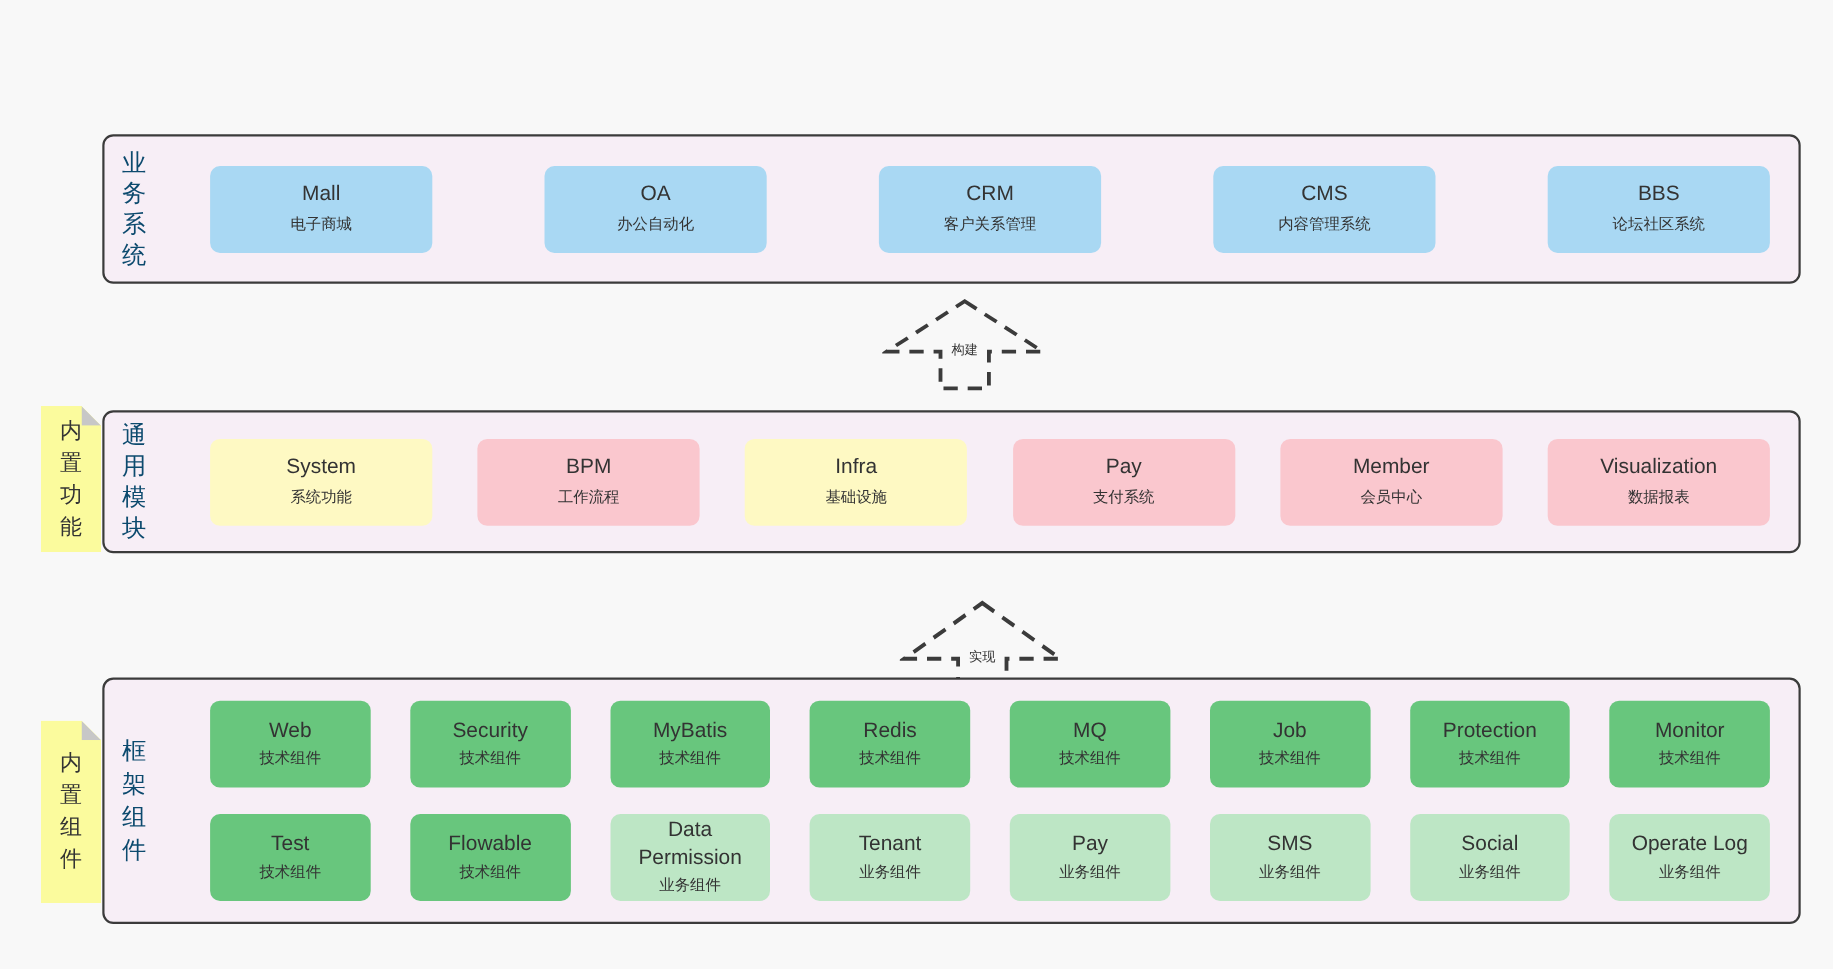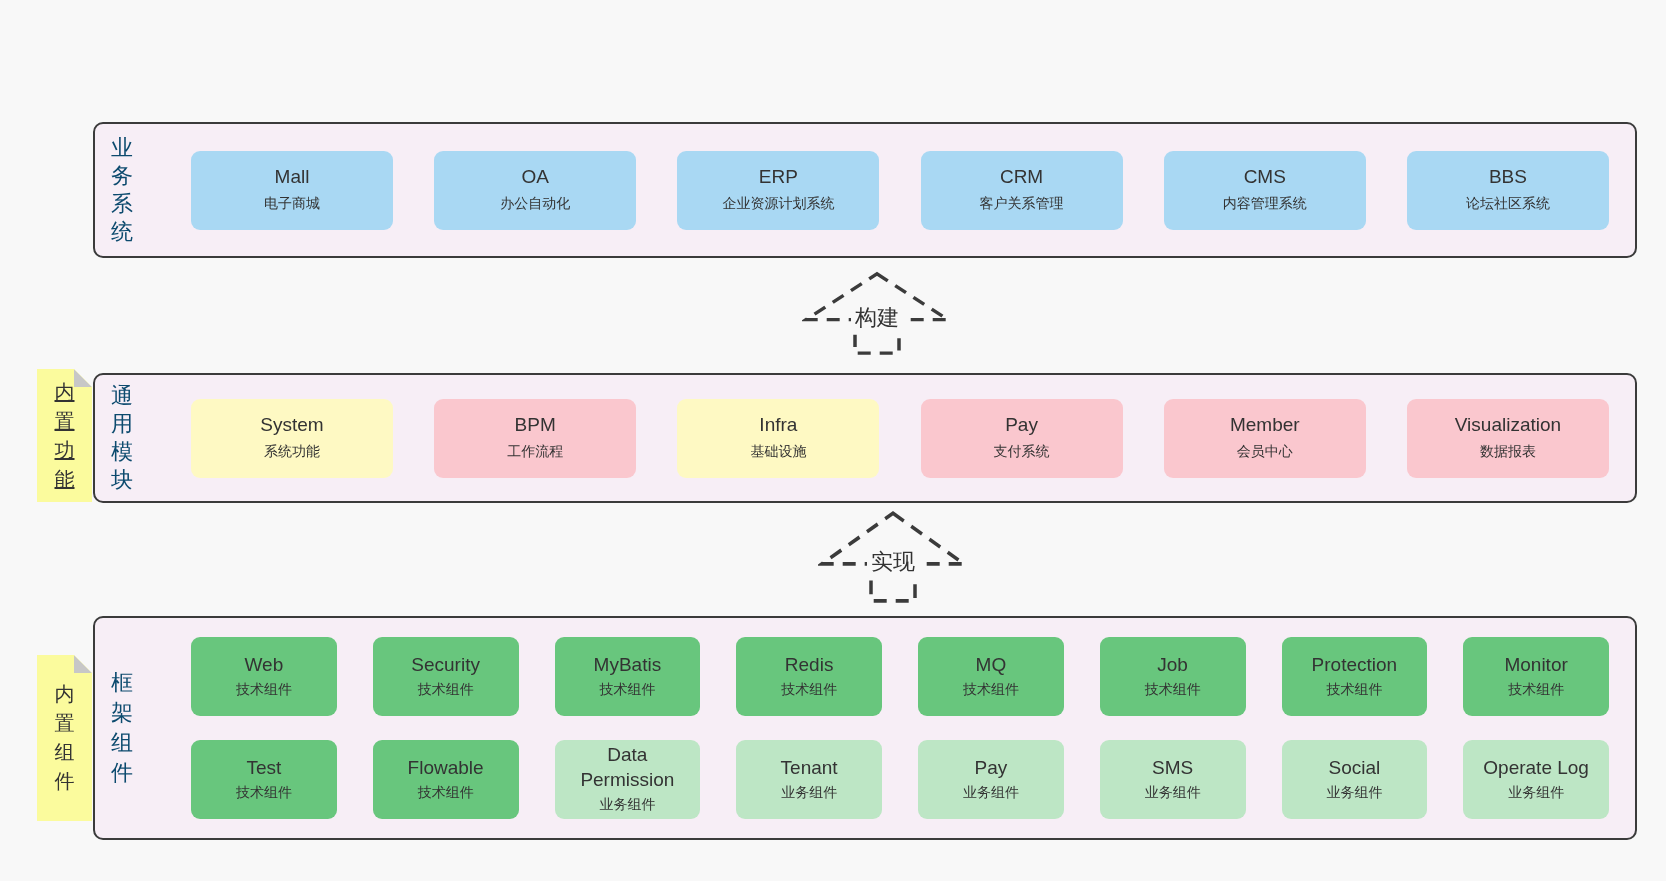--- a/index.html
+++ b/index.html
@@ -36,52 +36,48 @@
   .red   { background:#fef9c3; }
   .pink  { background:#fac7ce; }
   .green { background:#68c67d; }
   .lgreen{ background:#bde6c5; }
 
   .note { position:absolute; left:37px; width:55px; background:#fbfb9d;
           clip-path:polygon(0 0, calc(100% - 18px) 0, 100% 18px, 100% 100%, 0 100%);
           display:flex; align-items:center; justify-content:center; }
   .note::after { content:""; position:absolute; top:0; right:0; width:18px; height:18px;
                  background:#c7c7c7; clip-path:polygon(0 0, 100% 100%, 0 100%); }
-  #note-modules   { top:369px; height:133px;text-decoration:underline; }
+  #note-modules   { top:369px; height:133px; }
   #note-framework { top:655px; height:166px; }
   .note-text { width:24px; font-size:20px; line-height:29px; color:#333;
                word-break:break-all; text-align:center; }
 
   .arrow { position:absolute; }
   #arrow-build     { left:802px; top:270px; width:150px; height:86px; }
-  #arrow-implement { left:818px; top:509px; width:150px; height:95px; }
+  #arrow-implement { left:818px; top:544px; width:150px; height:95px; }
   .arrow svg { display:block; width:100%; height:100%; }
   .arrow-label { position:absolute; left:50%; top:56%; transform:translate(-50%,-50%);
-                 background:#f8f8f8; padding:1px 4px; font-size:22px; color:#333;
+                 background:#f8f8f8; padding:1px 4px; font-size:12px; color:#333;
                  white-space:nowrap; }
 </style>
 </head>
 <body>
 
 <div id="stage">
 
   <div class="section" id="sec-business">
     <div class="vlabel">业务系统</div>
     <div class="boxes boxes6">
       <div class="box blue">
         <div class="box-name">Mall</div>
         <div class="box-desc">电子商城</div>
       </div>
       <div class="box blue">
         <div class="box-name">OA</div>
         <div class="box-desc">办公自动化</div>
-      </div>
-      <div class="box blue">
-        <div class="box-name">ERP</div>
-        <div class="box-desc">企业资源计划系统</div>
       </div>
       <div class="box blue">
         <div class="box-name">CRM</div>
         <div class="box-desc">客户关系管理</div>
       </div>
       <div class="box blue">
         <div class="box-name">CMS</div>
         <div class="box-desc">内容管理系统</div>
       </div>
       <div class="box blue">

